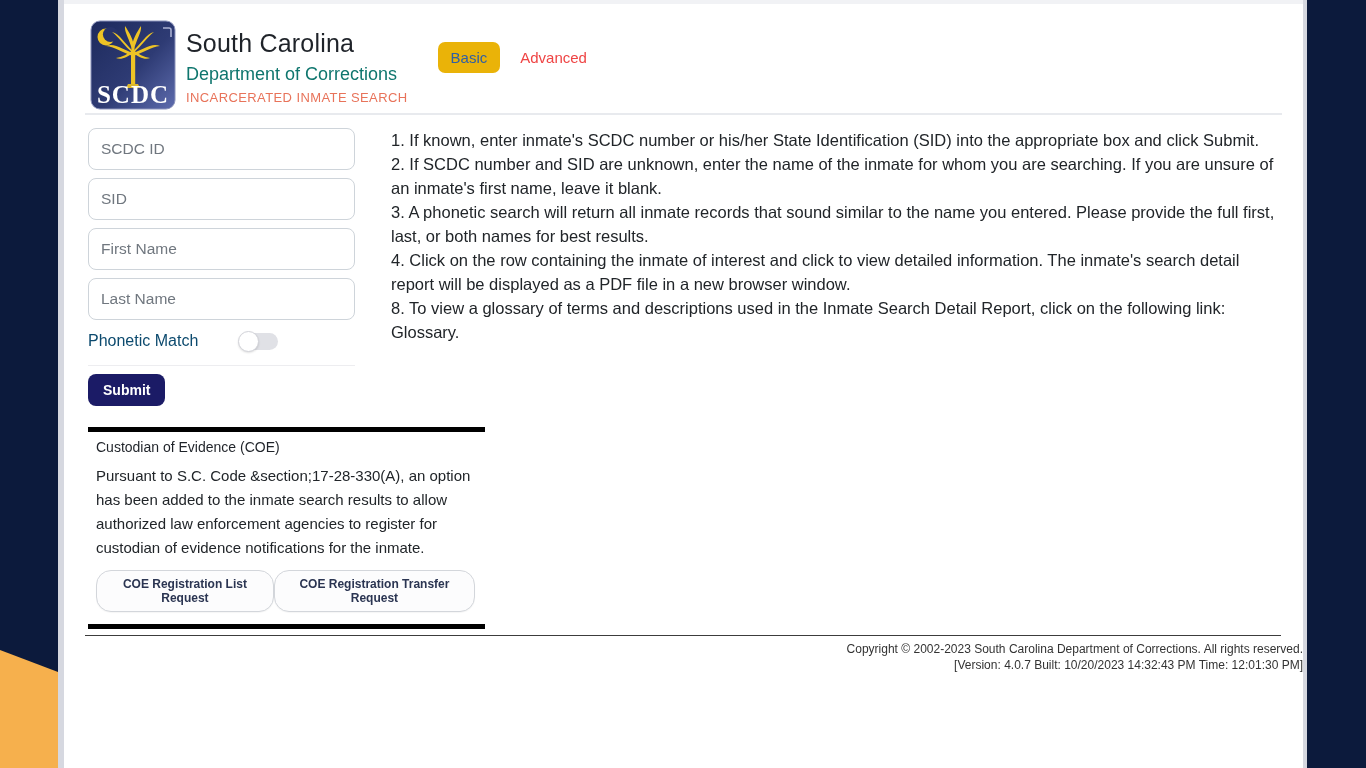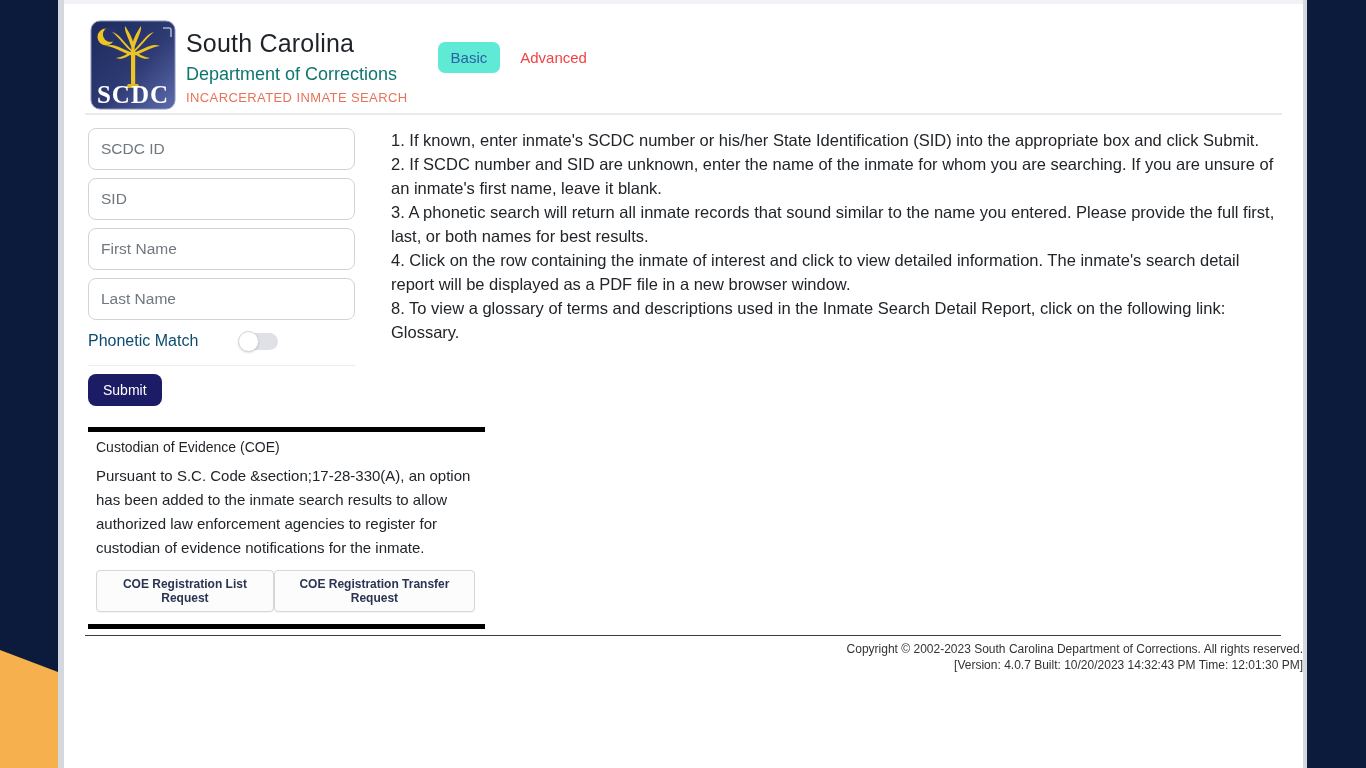--- a/index.html
+++ b/index.html
@@ -31,21 +31,21 @@
     padding:16px 21px 0 26px;
     height:109px;
   }
   .logo { width:86px; height:90px; flex:none; }
   .title-block { margin-left:10px; padding-top:9px; }
   .title { font-size:25px; color:#1f2329; letter-spacing:.2px; }
   .subtitle { font-size:18px; color:#0f766e; margin-top:6px; }
   .tagline { font-size:13px; color:#e8735a; margin-top:5px; letter-spacing:.4px; }
   .tabs { display:flex; align-items:center; margin-left:30px; margin-top:22px; }
   .tab { font-size:15px; padding:7px 13px; border-radius:7px; cursor:pointer; }
-  .tab.active { background:#5eead4; color:#2f5fa5; }
+  .tab.active { background:#eab308; color:#2f5fa5; }
   .tab.inactive { color:#ef4444; padding-left:20px; }
   .header-divider { border-bottom:2px solid #e8eaee; margin:0 21px; }
 
   
   .main-row { display:flex; padding:13px 28px 0 24px; }
   .form-col { width:267px; flex:none; }
   .field {
     width:267px; height:42px; margin-bottom:8px;
     border:1px solid #ced4da; border-radius:8px;
     padding:0 12px; font-size:15.5px; color:#212529;
@@ -60,39 +60,39 @@
   .phonetic-label { font-size:16px; color:#0c4a6e; }
   .toggle { position:relative; width:38px; height:17px; margin-left:42px; cursor:pointer; }
   .toggle-track { position:absolute; left:0; top:0; width:38px; height:17px; background:#e0e1e6; border-radius:9px; }
   .toggle-knob {
     position:absolute; left:-2px; top:-2px; width:21px; height:21px;
     background:#fff; border:1px solid #d2d3d9; border-radius:50%;
     box-shadow:0 1px 2px rgba(0,0,0,.12);
   }
   .submit-btn {
     margin-top:8px; background:#1b1b66; color:#fff; border:none;
-    font-size:14px; font-weight:normal; padding:8px 15px; border-radius:8px;
+    font-size:14px; font-weight:bold; padding:8px 15px; border-radius:8px;
     font-family:"Liberation Sans","DejaVu Sans",sans-serif; cursor:pointer;
   }
 
   
   .instructions { flex:1; margin-left:36px; font-size:16.5px; line-height:24px; color:#212529; }
   .instructions p { margin:0; }
 
   
   .coe {
     width:397px; margin:21px 0 0 24px;
     border-top:5px solid #000; border-bottom:5px solid #000;
     padding:7px 10px 12px 8px;
   }
   .coe-title { text-align:left; font-size:14px; color:#1f2329; margin-bottom:9px; }
   .coe-body { font-size:15px; line-height:24px; color:#212529; }
   .coe-buttons { display:flex; margin-top:10px; }
   .coe-btn {
-    background:#fcfcfd; border:1px solid #d3d6db; border-radius:4px;
+    background:#fcfcfd; border:1px solid #d3d6db; border-radius:15px;
     font-size:12px; font-weight:bold; color:#2b3552;
     padding:6px 10px; cursor:pointer;
     font-family:"Liberation Sans","DejaVu Sans",sans-serif;
     box-shadow:0 1px 1px rgba(0,0,0,.04);
   }
 
   
   .footer-divider { border-bottom:1px solid #3c3c3c; margin:6px 22px 0 21px; }
   .footer { text-align:right; font-size:12px; color:#333; padding-top:5px; line-height:16px; }
 </style>

